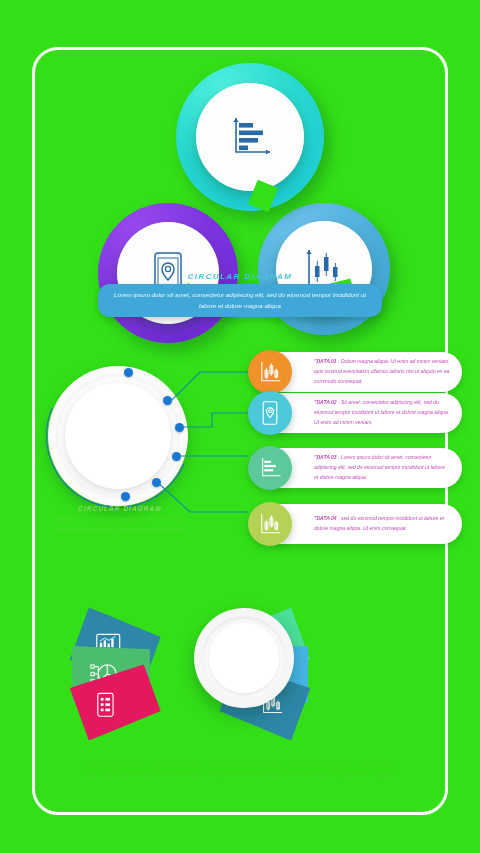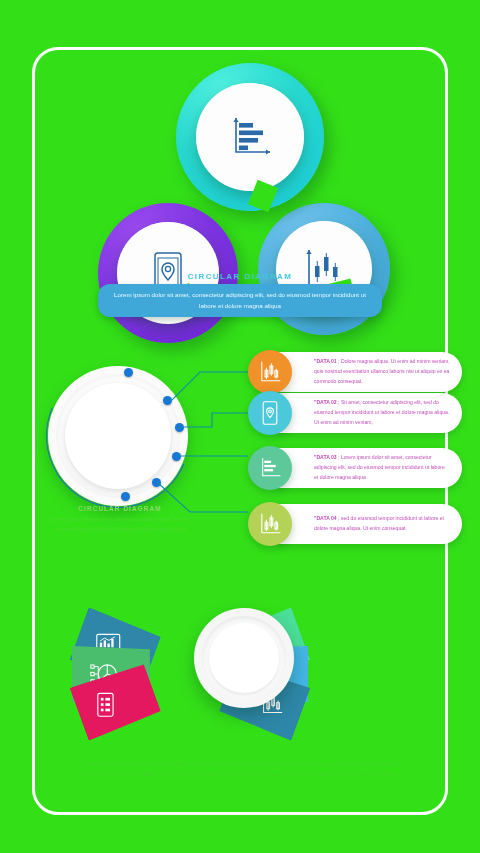--- a/index.html
+++ b/index.html
@@ -1,21 +1,21 @@
 <!DOCTYPE html>
 <html><head>
 <meta charset="utf-8">
 <style>
   html,body{margin:0;padding:0;}
   body{
     width:480px;height:853px;overflow:hidden;position:relative;
     background:#33E018;
     font-family:"Liberation Sans", sans-serif;
   }
-  #stage{position:absolute;inset:0;width:424px;height:853px;}
+  #stage{position:absolute;inset:0;width:424px;height:853px;font-style:italic;}
 
   .frame-border{
     position:absolute;left:32px;top:47px;width:416px;height:768px;
     border:3px solid #ffffff;border-radius:26px;box-sizing:border-box;
     pointer-events:none;
   }
 
   
   .sec1{position:absolute;left:0;top:55px;width:480px;height:265px;}
 

